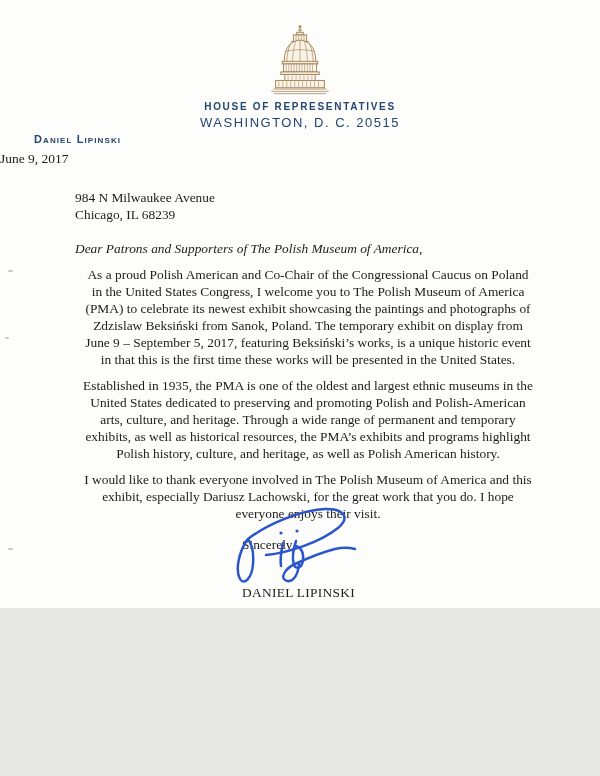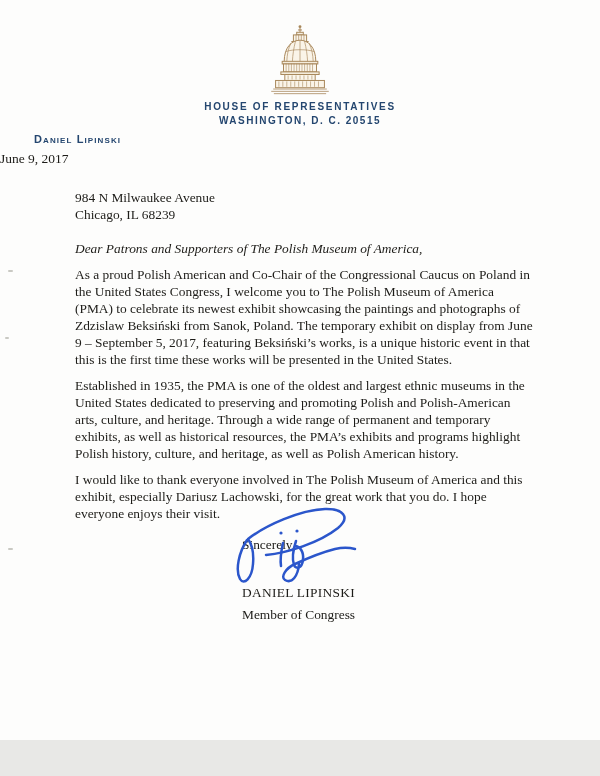--- a/index.html
+++ b/index.html
@@ -5,21 +5,21 @@
   :root{
     --letterhead-navy:#24466f;
     --dome-gold:#a8875a;
     --signature-blue:#2b56cb;
     --body-ink:#1d1c18;
     --page-bg:#fdfdfc;
   }
   html,body{margin:0;padding:0;background:#e8e8e6;}
   .page{
     position:relative;
-    width:600px;height:740px;
+    width:600px;height:608px;
     margin:0 auto;
     background:var(--page-bg);
     overflow:hidden;
     font-family:"Liberation Serif", serif;
     color:var(--body-ink);
   }
   
   .dome{
     position:absolute;top:22px;left:50%;transform:translateX(-50%);
     width:66px;height:76px;
@@ -28,42 +28,42 @@
     position:absolute;top:101px;left:0;width:100%;
     text-align:center;
     font-family:"Liberation Sans", sans-serif;
     font-size:10px;font-weight:600;letter-spacing:1.7px;
     color:var(--letterhead-navy);
   }
   .lh-line2{
     position:absolute;top:115px;left:0;width:100%;
     text-align:center;
     font-family:"Liberation Sans", sans-serif;
-    font-size:10px;font-weight:700;letter-spacing:1.5px;
+    font-size:13px;font-weight:400;letter-spacing:1.5px;
     color:var(--letterhead-navy);
   }
   .member-name{
     position:absolute;top:133px;left:34px;
     font-family:"Liberation Sans", sans-serif;
     font-variant:small-caps;
     font-size:11px;font-weight:600;letter-spacing:1.1px;
     color:var(--letterhead-navy);
   }
   
   .date{
     position:absolute;top:151px;left:0;width:100%;
     text-align:left;font-size:13.5px;
   }
   .letter-body{
     position:absolute;top:189px;left:75px;width:458px;
     font-size:13.4px;line-height:17px;
   }
   .recipient div{line-height:17px;}
   .salutation{margin:17px 0 0 0;font-style:italic;}
-  .letter-body p.para{margin:9px 0 0 0;}
+  .letter-body p.para{margin:9px 0 0 8px;text-align:center;}
   
   .closing{
     position:absolute;top:536px;left:242px;
     font-size:13.4px;line-height:17px;
   }
   .valediction{line-height:17px;}
   .signer-name{margin-top:31px;letter-spacing:0.3px;}
   .signer-title{margin-top:5px;}
   .signature-svg{
     position:absolute;top:500px;left:220px;

